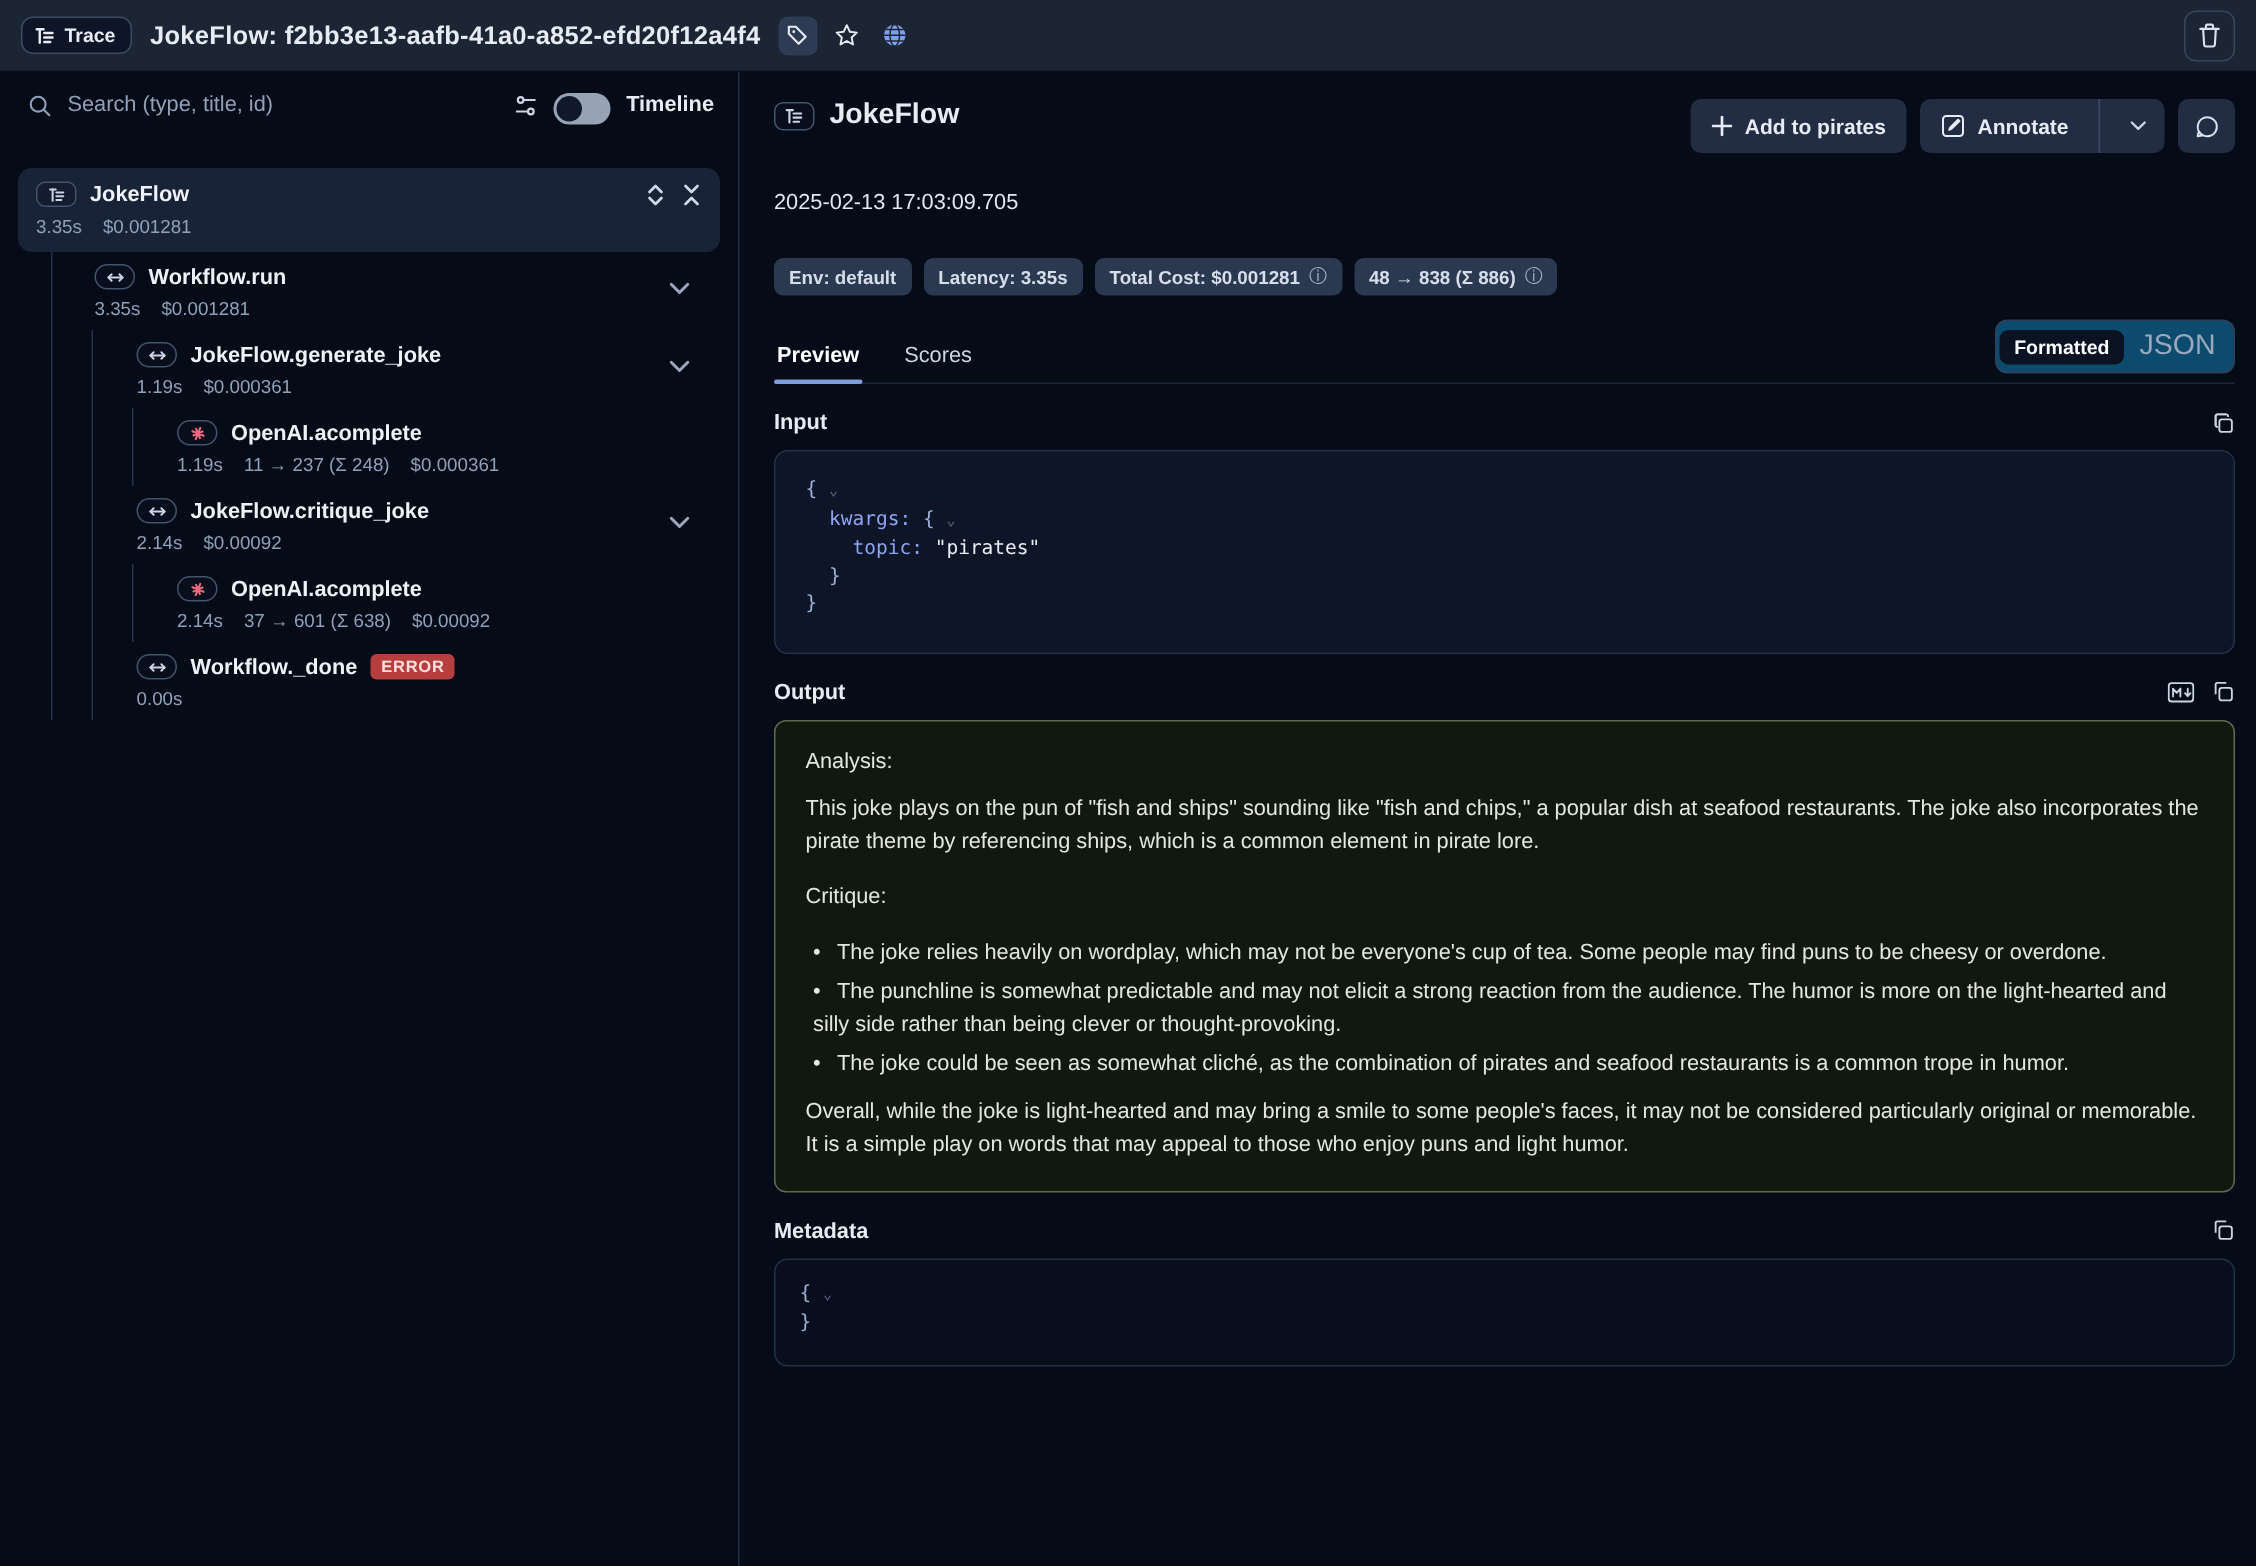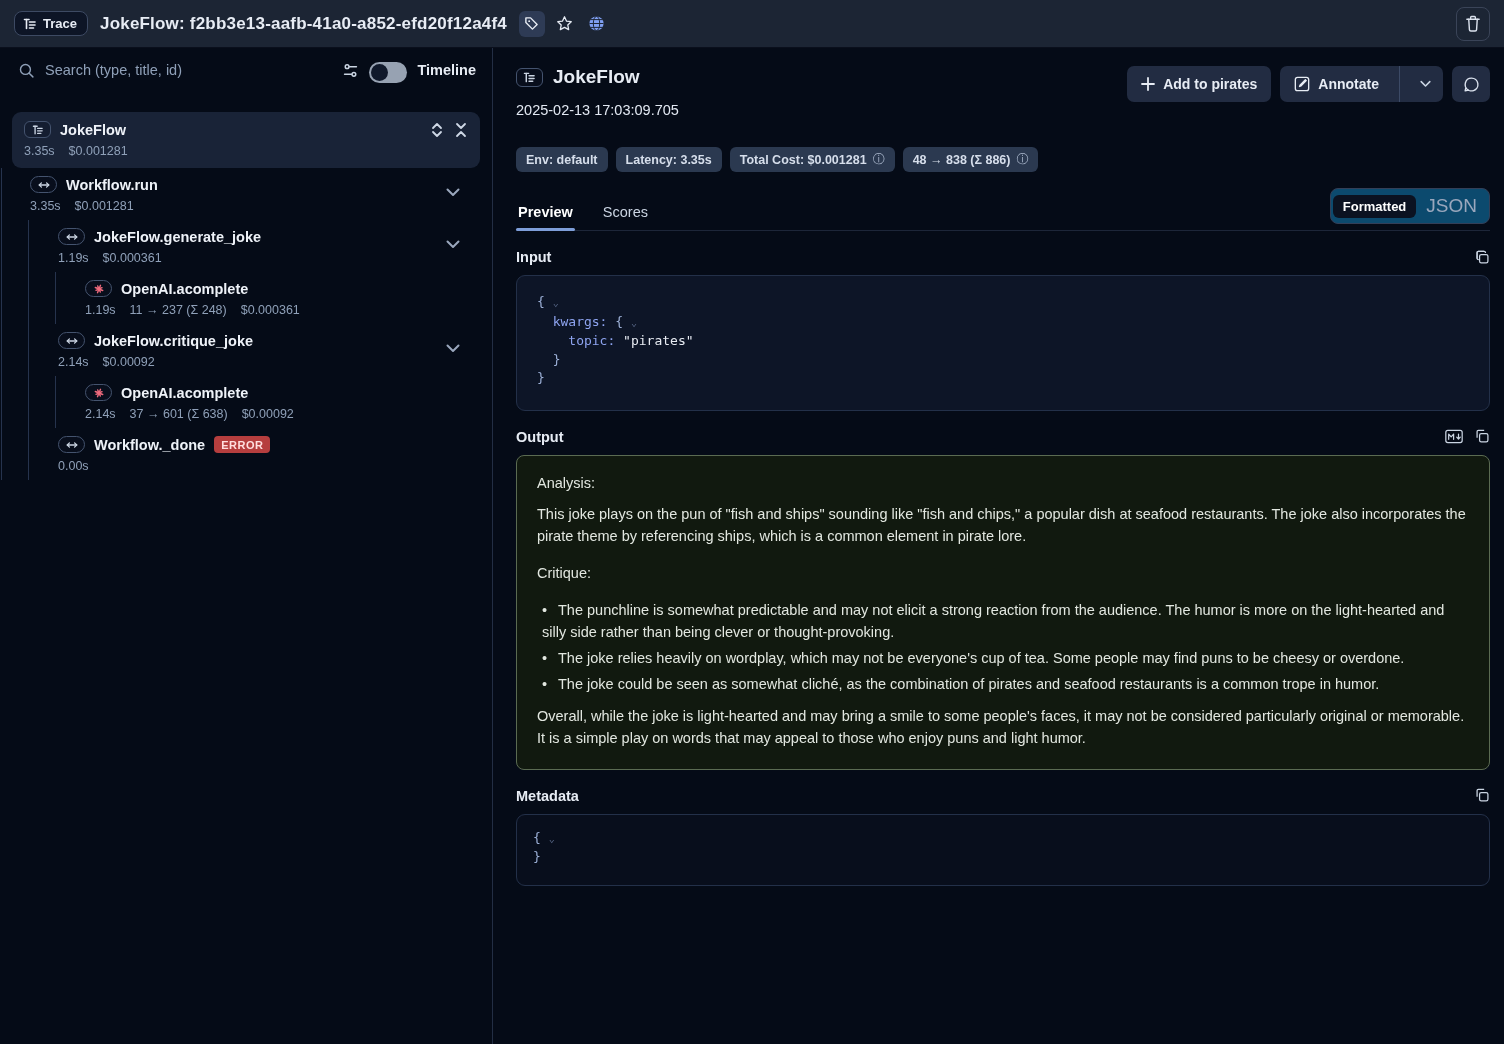--- a/index.html
+++ b/index.html
@@ -42,21 +42,21 @@
   .root-card { margin:0 12px; background:#192337; border-radius:9px; padding:9px 12px 10px 12px;
     cursor:pointer; }
   .node-top { display:flex; align-items:center; gap:9px; position:relative; }
   .node-label { font-size:14.5px; font-weight:bold; color:#eef2f8; }
   .node-metrics { display:flex; gap:14px; font-size:12.5px; color:#8fa0b8; margin-top:6px; }
   .pill-icon { width:27px; height:17px; border:1.5px solid #44536e; border-radius:9px;
     display:flex; align-items:center; justify-content:center; flex-shrink:0; background:rgba(13,21,38,.4); }
   .card-icons { margin-left:auto; display:flex; gap:10px; }
   .card-icons .ic { cursor:pointer; }
 
-  .group { margin-left:1px; border-left:1px solid #26334d; }
+  .group { margin-left:34px; border-left:1px solid #26334d; }
   .group2 { margin-left:26px; border-left:1px solid #26334d; }
   .node { position:relative; padding:8px 0 7px 28px; cursor:pointer; }
   .group2 .node { padding-left:29px; }
   .node .chevron { position:absolute; right:32px; top:20px; }
   .err-badge { background:#b63e3e; color:#ffdede; font-size:11px; font-weight:bold;
     letter-spacing:.5px; border-radius:4px; padding:2.5px 7px; }
 
   
   .main-head { display:flex; align-items:flex-start; }
   .title-wrap { display:flex; align-items:center; gap:10px; }
@@ -65,21 +65,21 @@
   .main-title { font-size:19px; font-weight:bold; }
   .head-actions { margin-left:auto; display:flex; gap:9px; }
   .btn { background:#222c42; border-radius:7px; display:flex; align-items:center; gap:8px;
     padding:0 14px; height:36px; font-size:14px; font-weight:bold; color:#e7ecf4; cursor:pointer; }
   .split { padding:0; }
   .split .seg1 { display:flex; align-items:center; gap:8px; padding:0 12px 0 14px; height:100%; }
   .split .divider { width:1px; height:100%; background:#3c4a66; }
   .split .seg2 { padding:0 12px; height:100%; display:flex; align-items:center; }
   .btn-square { width:38px; justify-content:center; padding:0; }
 
-  .timestamp { font-size:14.5px; margin-top:0; color:#e2e8f2; }
+  .timestamp { font-size:14.5px; margin-top:25px; color:#e2e8f2; }
   .badges { display:flex; gap:8px; margin-top:13px; }
   .badge { background:#2b3950; border-radius:6px; padding:4px 10px; font-size:12.5px;
     font-weight:bold; color:#d6deeb; display:flex; align-items:center; gap:6px;margin-top:16px; }
   .info-i { font-size:12px; color:#aab7cc; font-weight:normal; }
 
   
   .tabs-row { display:flex; align-items:flex-end; margin-top:16px; border-bottom:1px solid #1d2639;
     position:relative; }
   .tab { font-size:14.5px; padding:8px 2px 10px 2px; margin-right:26px; cursor:pointer; position:relative; }
   .tab.active { color:#fff; font-weight:bold; }
@@ -472,22 +472,22 @@
           </g>
         </svg>
       </span>
     </div>
     <div class="out-box">
       <p>Analysis:</p>
       <p>This joke plays on the pun of "fish and ships" sounding like "fish and chips," a popular dish at seafood restaurants. The joke also incorporates the pirate theme by referencing ships, which is a common element in pirate lore.</p>
       <div class="gap-s"></div>
       <p>Critique:</p>
       <div class="gap-s"></div>
+      <p class="blt"><span class="marker">•</span><span>The joke relies heavily on wordplay, which may not be everyone's cup of tea. Some people may find puns to be cheesy or overdone.</span></p>
       <p class="blt"><span class="marker">•</span><span>The punchline is somewhat predictable and may not elicit a strong reaction from the audience. The humor is more on the light-hearted and silly side rather than being clever or thought-provoking.</span></p>
-      <p class="blt"><span class="marker">•</span><span>The joke relies heavily on wordplay, which may not be everyone's cup of tea. Some people may find puns to be cheesy or overdone.</span></p>
       <p class="blt"><span class="marker">•</span><span>The joke could be seen as somewhat cliché, as the combination of pirates and seafood restaurants is a common trope in humor.</span></p>
       <div class="gap-s"></div>
       <p>Overall, while the joke is light-hearted and may bring a smile to some people's faces, it may not be considered particularly original or memorable. It is a simple play on words that may appeal to those who enjoy puns and light humor.</p>
     </div>
 
     <div class="sec-head">
       <span class="sec-label">Metadata</span>
       <span class="sec-icons">
         <svg class="ic" width="15" height="15" viewBox="0 0 18 18">
           <g stroke="#cbd5e3" stroke-width="1.5" fill="none" stroke-linejoin="round">

